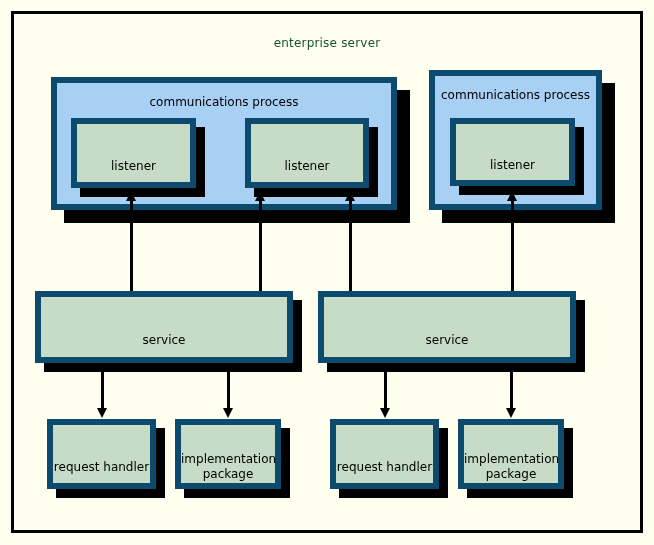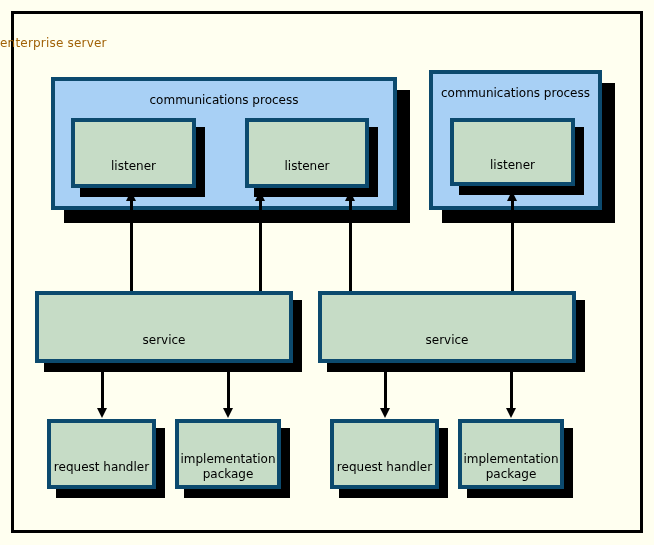--- a/index.html
+++ b/index.html
@@ -24,30 +24,30 @@
     height: 522px;
     border: 3px solid #000000;
     background: #fffff0;
     box-sizing: border-box;
   }
   #diagram-title {
     position: absolute;
     left: 0;
     top: 36px;
     width: 654px;
-    text-align: left;
+    text-align: center;
     font-size: 12px;
-    color: #a16207;
+    color: #14532d;
     letter-spacing: 0.2px;
   }
   
   .box {
     position: absolute;
     box-sizing: border-box;
-    border: 4px solid #0c4a6e;
+    border: 6px solid #0c4a6e;
     background: #c6dcc6;
     box-shadow: 9px 9px 0 0 #000000;
   }
   .box.blue {
     background: #a8d0f5;
     box-shadow: 13px 13px 0 0 #000000;
   }
   .box-label {
     position: absolute;
     left: 0;

